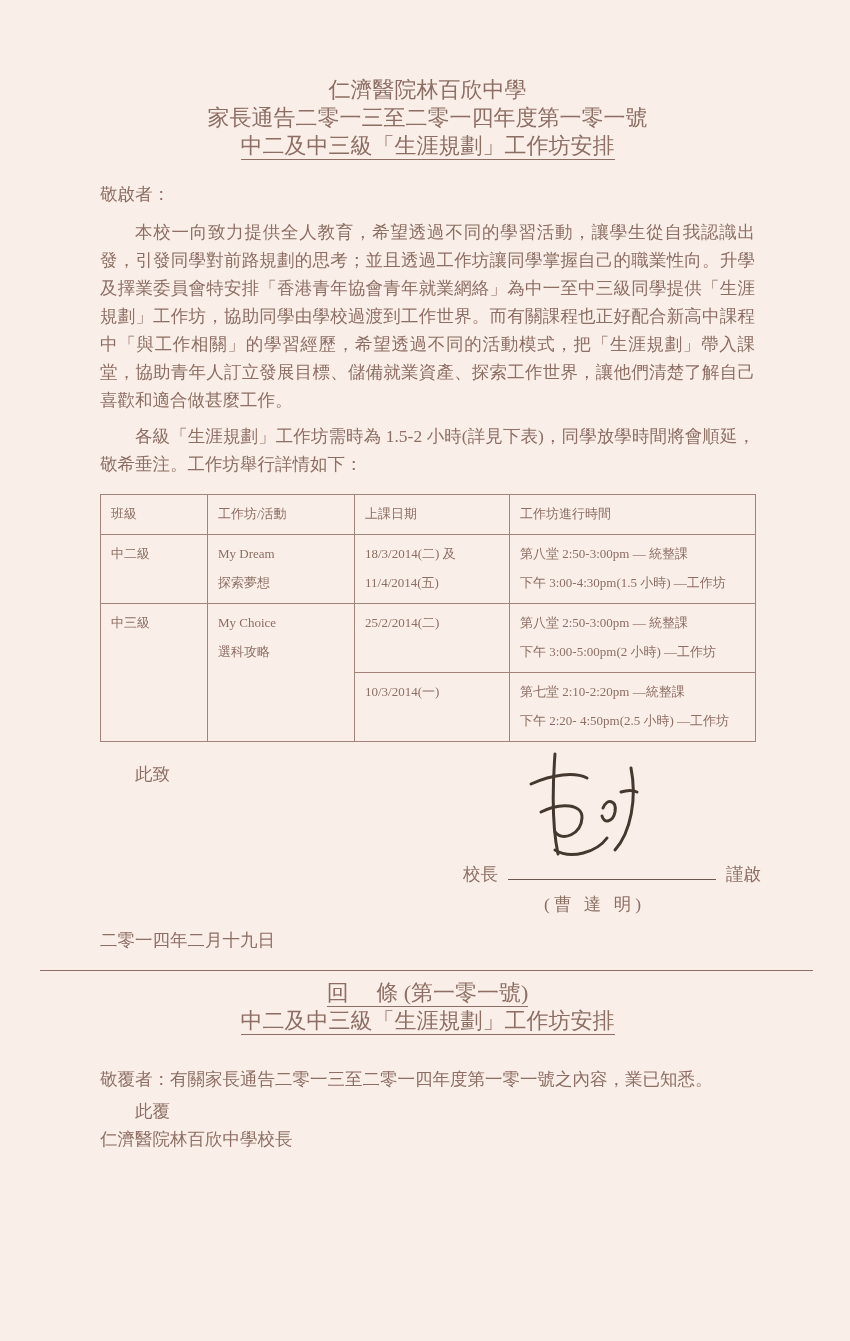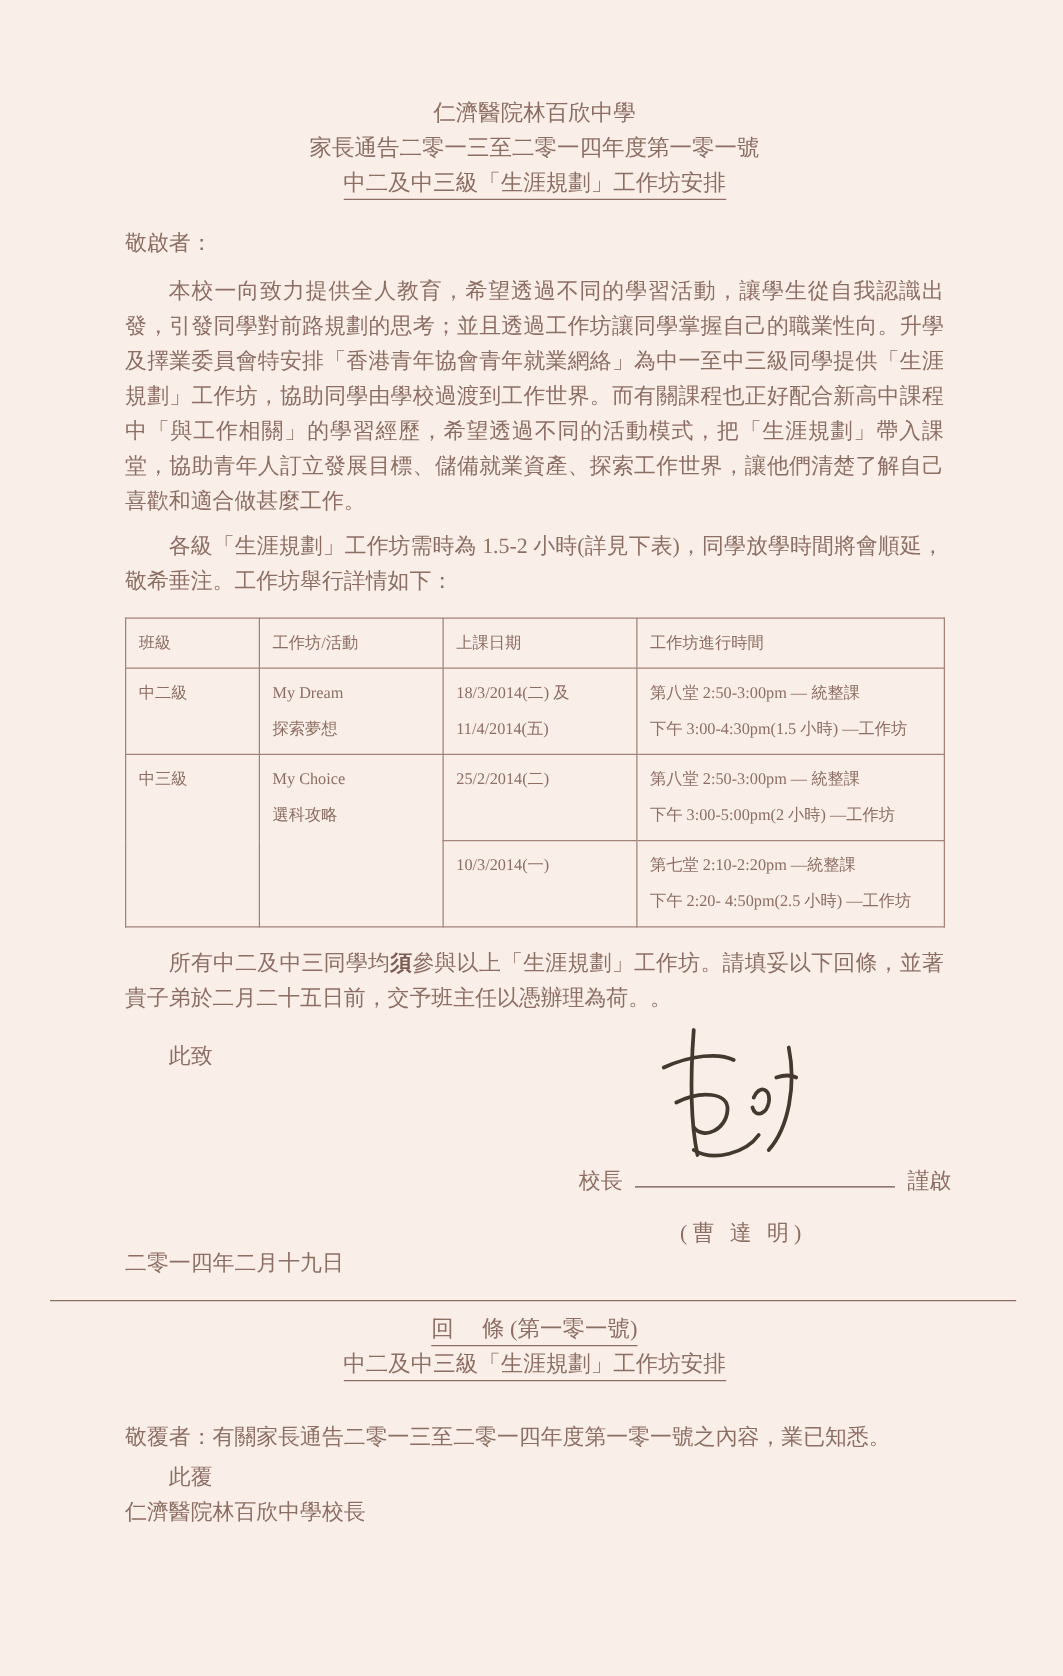--- a/index.html
+++ b/index.html
@@ -12,21 +12,21 @@
   }
   .sheet{
     position:relative;
     box-sizing:border-box;
     width:850px;height:1341px;
     padding:76px 95px 0 100px;
     font-size:17.5px;
     line-height:28px;
   }
   .center{text-align:center;}
-  .title-line{font-size:18px;line-height:28px;}
+  .title-line{font-size:22px;line-height:28px;}
   .u{border-bottom:1.5px solid #8d6e64;padding-bottom:1px;display:inline-block;line-height:24px;}
   p{margin:0;}
   .para{text-align:justify;text-indent:2em;margin-top:10px;}
   .salutation{margin-top:20px;}
   .bold{font-weight:bold;color:#7d5d53;}
 
   table.ws{
     border-collapse:collapse;
     width:656px;
     margin-top:16px;
@@ -59,21 +59,21 @@
   .sig-line{
     display:inline-block;
     width:208px;
     border-bottom:1.6px solid #6d564e;
     height:14px;
     margin:0 10px;
     vertical-align:baseline;
   }
   .sig-name{
     position:absolute;
-    right:110px;top:100px;
+    right:110px;top:88px;
     letter-spacing:4px;
     margin-left:35px;
   }
   .sig-svg{
     position:absolute;
     right:92px;top:-56px;
   }
   .sep{
     border:none;
     border-top:1.6px solid #8d6e64;
@@ -139,21 +139,20 @@
         <div>10/3/2014(一)</div>
       </td>
       <td>
         <div>第七堂 2:10-2:20pm —統整課</div>
         <div>下午 2:20- 4:50pm(2.5 小時) —工作坊</div>
       </td>
     </tr>
   </tbody>
     </table>
 
-  <p class="para" style="margin-top:14px;"><span>所有中二及中三同學均</span><span class="bold">須</span><span>參與以上「生涯規劃」工作坊。請填妥以下回條，並著　貴子弟於二月二十五日前，交予班主任以憑辦理為荷。。</span></p>
 
   <p class="indent2" style="margin-top:18px;">此致</p>
 
   <div class="sig-area">
     <div class="sig-row">
       <span>校長</span><span class="sig-line"></span><span>謹啟</span>
     </div>
     <div class="sig-name">(曹 達 明)</div>
     <svg class="sig-svg" width="160" height="120" viewBox="0 0 160 120">
       <g fill="none" stroke="#45392f" stroke-width="3" stroke-linecap="round">

